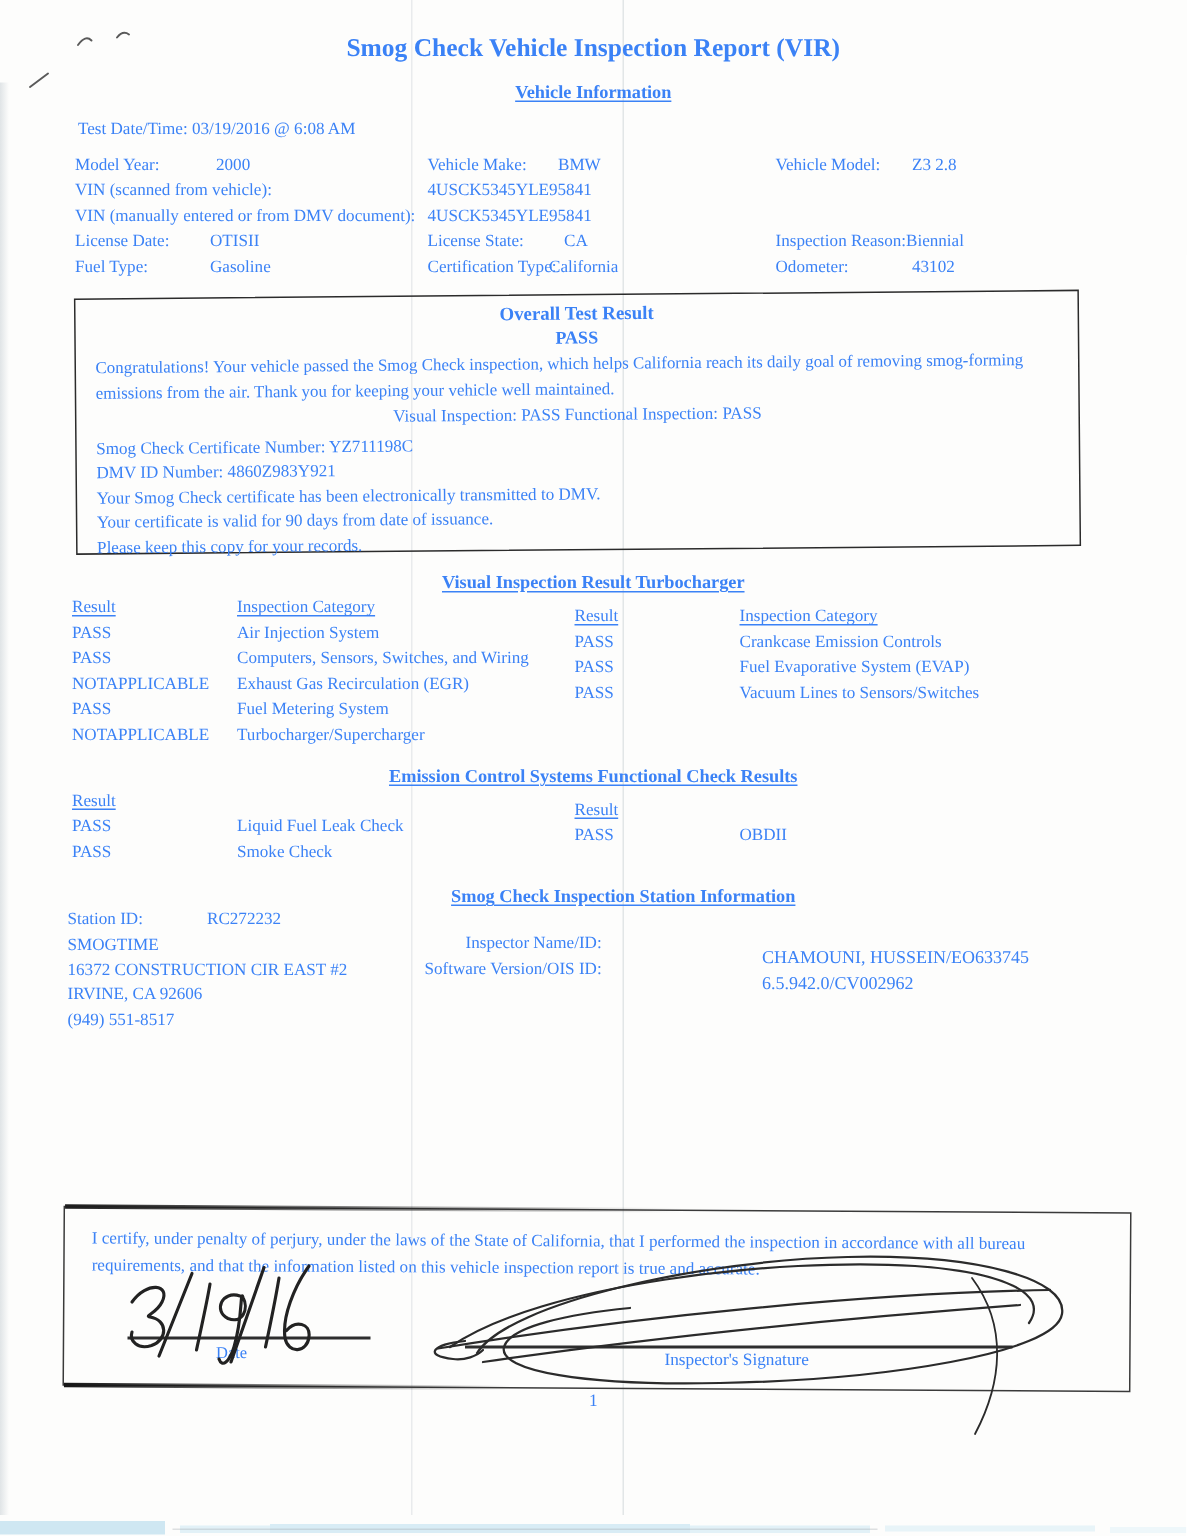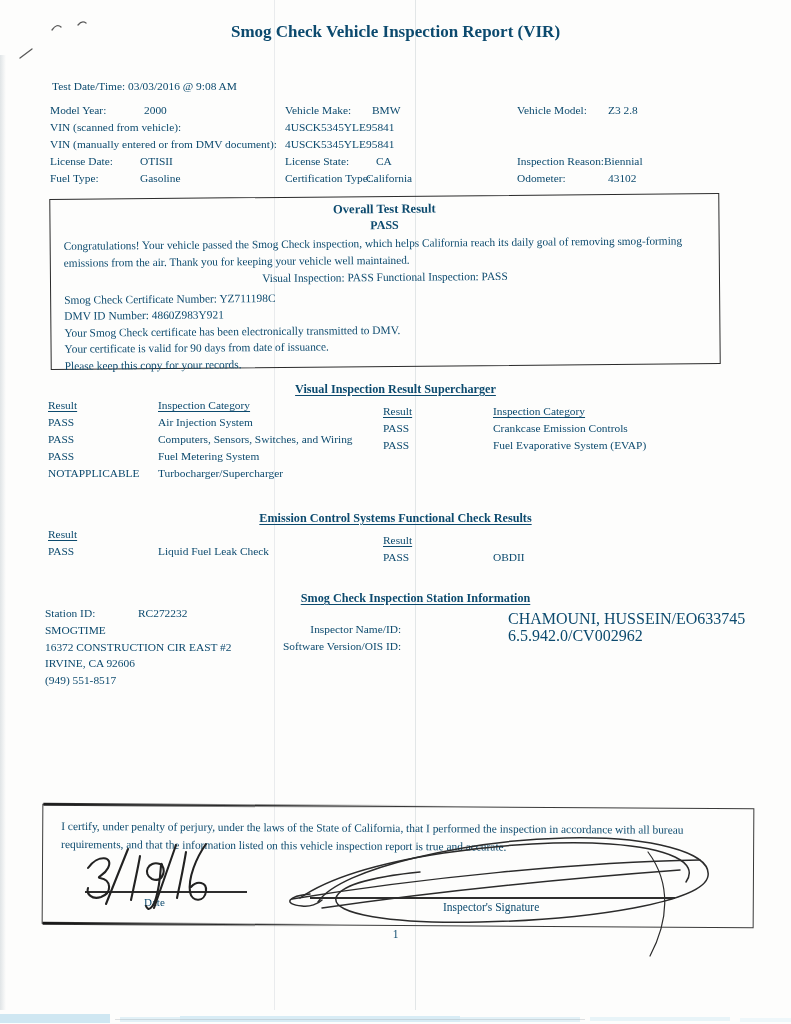--- a/index.html
+++ b/index.html
@@ -1,17 +1,17 @@
 <!DOCTYPE html>
 <html><head>
 <meta charset="utf-8">
 <style>
   html,body{margin:0;padding:0;background:#ffffff;}
   .page{position:relative;width:791px;height:1024px;background:#fdfdfc;overflow:hidden;
-        font-family:"Liberation Serif",serif;color:#0c4a6e;}
+        font-family:"Liberation Serif",serif;color:#3b82f6;}
   .abs{position:absolute;}
   .b{font-weight:bold;}
   .u{text-decoration:underline;text-underline-offset:2px;}
   .ctr{left:0;right:0;text-align:center;}
   .t{font-size:11.4px;line-height:17px;white-space:nowrap;}
   .title{font-size:17px;}
   .sect{font-size:12.2px;}
   .row{font-size:11.4px;line-height:17px;white-space:nowrap;}
   .res{display:inline-block;width:110px;}
   .lblw{display:inline-block;width:93px;}
@@ -35,23 +35,26 @@
 
   <div class="abs edge-shadow"></div>
   <div class="abs fold" style="left:274px;background:rgba(175,185,192,.25);"></div>
   <div class="abs fold" style="left:415px;background:rgba(175,185,192,.35);"></div>
 
   <svg class="abs" style="left:0;top:0;" width="120" height="140" viewBox="0 0 120 140">
     <path d="M52 30 q5 -7 9 -3 M78 25 q4 -5 8 -2 M20 58 l12 -9" stroke="#5a5a5a" stroke-width="1.3" fill="none" stroke-linecap="round"></path>
   </svg>
 
   <div class="abs ctr b title" style="top:22px;">Smog Check Vehicle Inspection Report (VIR)</div>
+  <div class="abs ctr" style="top:52px;">
+    <span class="b u sect">Vehicle Information</span>
+  </div>
   <div class="abs t" style="left:52px;top:78px;">
     <span>Test Date/Time:</span>
-    <span>03/03/2016 @ 9:08 AM</span>
+    <span>03/19/2016 @ 6:08 AM</span>
   </div>
 
   <div class="abs t" style="left:50px;top:102px;">Model Year:</div>
   <div class="abs t" style="left:144px;top:102px;">2000</div>
   <div class="abs t" style="left:285px;top:102px;">Vehicle Make:</div>
   <div class="abs t" style="left:372px;top:102px;">BMW</div>
   <div class="abs t" style="left:517px;top:102px;">Vehicle Model:</div>
   <div class="abs t" style="left:608px;top:102px;">Z3 2.8</div>
 
   <div class="abs t" style="left:50px;top:119px;">VIN (scanned from vehicle):</div>
@@ -82,48 +85,51 @@
     <div class="ov-lines">
       <div>Smog Check Certificate Number: YZ711198C</div>
       <div>DMV ID Number: 4860Z983Y921</div>
       <div>Your Smog Check certificate has been electronically transmitted to DMV.</div>
       <div>Your certificate is valid for 90 days from date of issuance.</div>
       <div>Please keep this copy for your records.</div>
     </div>
   </div>
 
   <div class="abs ctr" style="top:379px;">
-    <span class="b u sect">Visual Inspection Result Supercharger</span>
+    <span class="b u sect">Visual Inspection Result Turbocharger</span>
   </div>
 
   <div class="abs" style="left:48px;top:397px;">
     <div class="row">
       <span class="res u">Result</span><span class="u">Inspection Category</span>
     </div>
     <div class="row"><span class="res">PASS</span><span>Air Injection System</span></div>
     <div class="row"><span class="res">PASS</span><span>Computers, Sensors, Switches, and Wiring</span></div>
+    <div class="row"><span class="res">NOTAPPLICABLE</span><span>Exhaust Gas Recirculation (EGR)</span></div>
     <div class="row"><span class="res">PASS</span><span>Fuel Metering System</span></div>
     <div class="row"><span class="res">NOTAPPLICABLE</span><span>Turbocharger/Supercharger</span></div>
   </div>
 
   <div class="abs" style="left:383px;top:403px;">
     <div class="row">
       <span class="res u">Result</span><span class="u">Inspection Category</span>
     </div>
     <div class="row"><span class="res">PASS</span><span>Crankcase Emission Controls</span></div>
     <div class="row"><span class="res">PASS</span><span>Fuel Evaporative System (EVAP)</span></div>
+    <div class="row"><span class="res">PASS</span><span>Vacuum Lines to Sensors/Switches</span></div>
   </div>
 
   <div class="abs ctr" style="top:508px;">
     <span class="b u sect">Emission Control Systems Functional Check Results</span>
   </div>
 
   <div class="abs" style="left:48px;top:526px;">
     <div class="row"><span class="res u">Result</span></div>
     <div class="row"><span class="res">PASS</span><span>Liquid Fuel Leak Check</span></div>
+    <div class="row"><span class="res">PASS</span><span>Smoke Check</span></div>
   </div>
 
   <div class="abs" style="left:383px;top:532px;">
     <div class="row"><span class="res u">Result</span></div>
     <div class="row"><span class="res">PASS</span><span>OBDII</span></div>
   </div>
 
   <div class="abs ctr" style="top:588px;padding-left:40px;">
     <span class="b u sect">Smog Check Inspection Station Information</span>
   </div>
@@ -136,21 +142,21 @@
     <div>16372 CONSTRUCTION CIR EAST #2</div>
     <div>IRVINE, CA 92606</div>
     <div>(949) 551-8517</div>
   </div>
 
   <div class="abs" style="left:283px;top:621px;font-size:11.4px;line-height:17px;white-space:nowrap;text-align:right;">
     <div>Inspector Name/ID:</div>
     <div>Software Version/OIS ID:</div>
   </div>
 
-  <div class="abs" style="left:508px;top:610px;font-size:16px;line-height:17px;white-space:nowrap;">
+  <div class="abs" style="left:508px;top:630px;font-size:12px;line-height:17px;white-space:nowrap;">
     <div>CHAMOUNI, HUSSEIN/EO633745</div>
     <div>6.5.942.0/CV002962</div>
   </div>
 
   <div class="abs box" style="left:42px;top:806px;width:712px;height:120px;border-width:1.8px;border-color:#3a3a3a;transform:rotate(0.35deg);">
     <div class="scan-seg" style="top:-2px;left:0;width:58%;height:3px;background:linear-gradient(to right,#1d1d1d,rgba(29,29,29,0));"></div>
     <div class="scan-seg" style="bottom:-2px;left:0;width:42%;height:3.5px;background:linear-gradient(to right,#161616,rgba(22,22,22,0));"></div>
     <div class="cert-para">I certify, under penalty of perjury, under the laws of the State of California, that I performed the inspection in accordance with all bureau requirements, and that the information listed on this vehicle inspection report is true and accurate.</div>
   </div>
 

